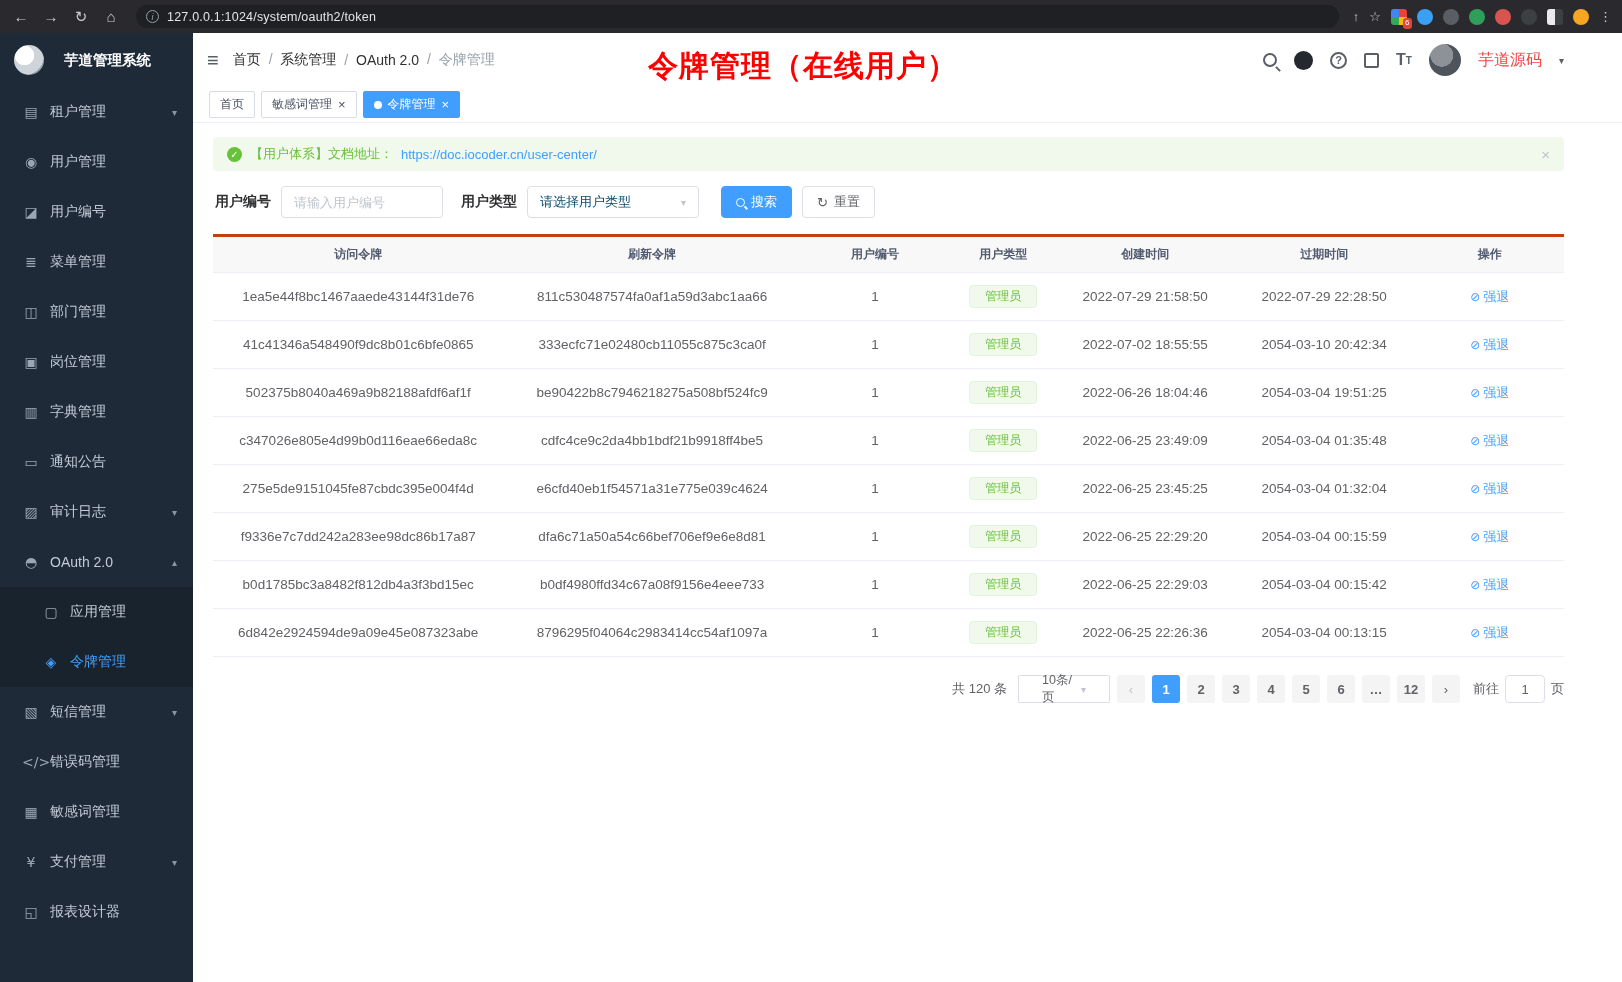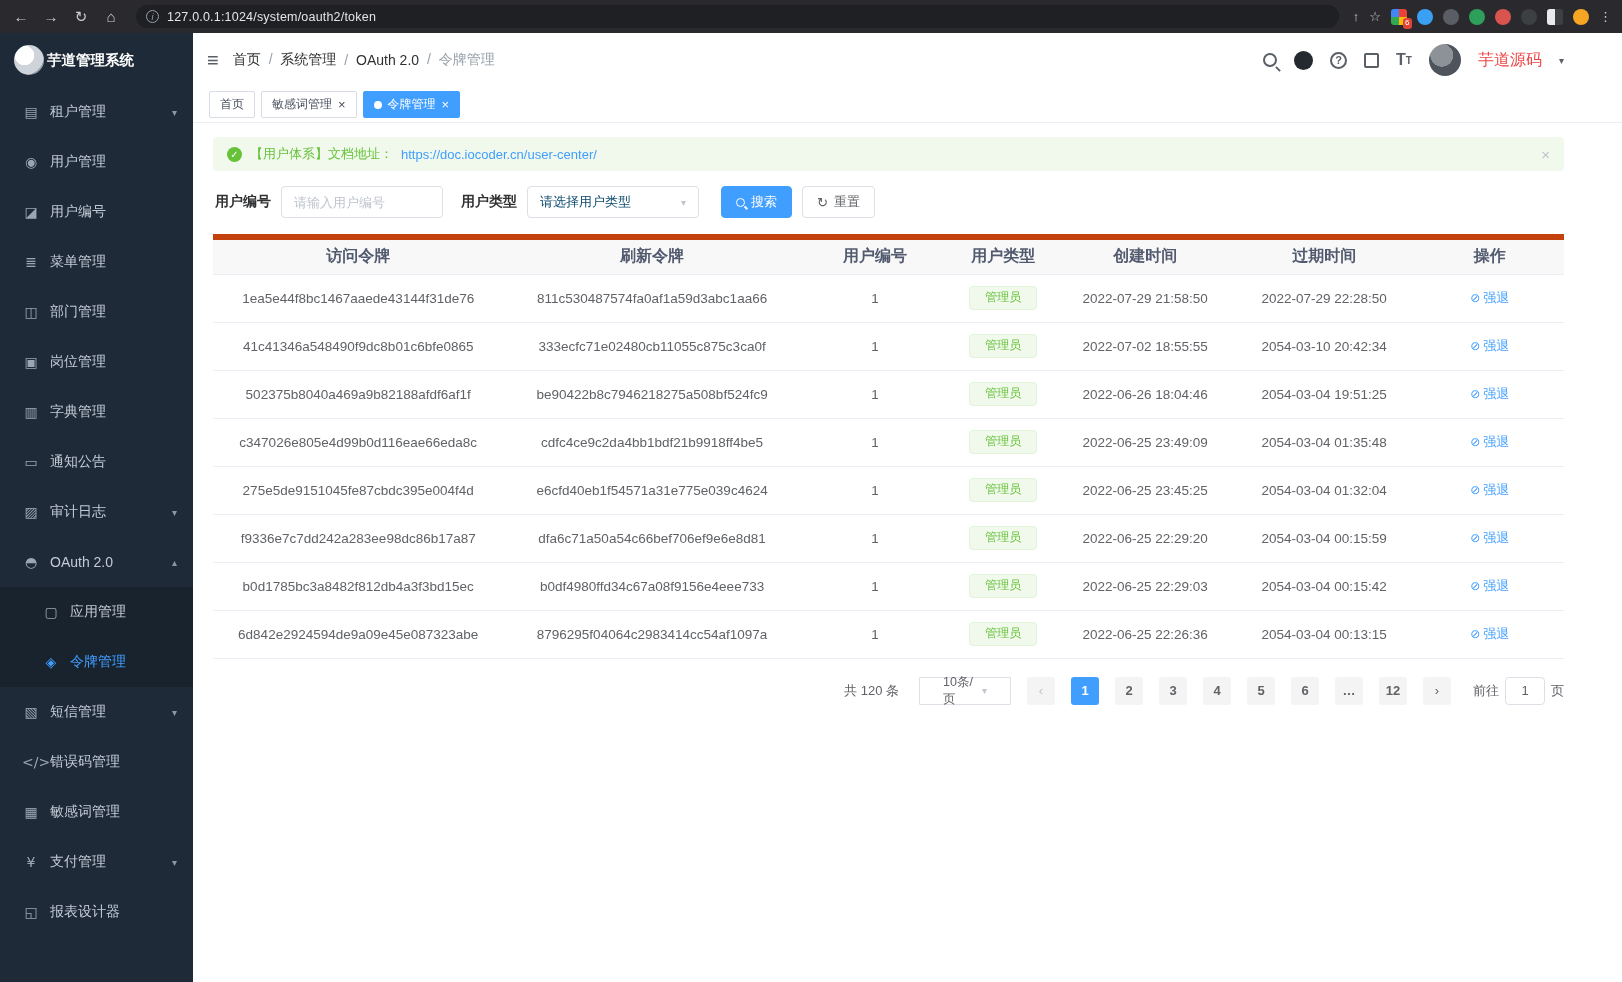--- a/index.html
+++ b/index.html
@@ -14,21 +14,21 @@
   .chrome-right { display:flex; align-items:center; gap:10px; }
   .chrome-ic { color:#c9cbd0; font-size:13px; cursor:pointer; }
   .ext { width:16px; height:16px; border-radius:50%; position:relative; cursor:pointer; }
   .ext.sq { border-radius:3px; }
   .ext-badge { display:none; position:absolute; right:-5px; bottom:-4px; background:#e04437; color:#fff; font-size:8px; line-height:1; padding:1.5px 2.5px; border-radius:3px; }
   .ext-badge.show { display:block; }
 
   
   .app { display:flex; height:949px; }
   .sidebar { width:193px; background:var(--sidebar-bg,#1e2a38); flex-shrink:0; display:flex; flex-direction:column; overflow:hidden; }
-  .logo { height:54px; display:flex; align-items:center; gap:3px; padding:0 14px; color:#fff; font-size:14.5px; font-weight:700; }
+  .logo { height:54px; display:flex; align-items:center; gap:20px; padding:0 14px; color:#fff; font-size:14.5px; font-weight:700; }
   .logo-avatar { width:30px; height:30px; border-radius:50%; background:radial-gradient(circle at 35% 35%, #fff 0 35%, #cfd4da 36% 70%, #9aa3ad 71%); flex-shrink:0; }
   .menu-item { height:50px; display:flex; align-items:center; gap:10px; padding:0 16px 0 22px; font-size:14px; color:#c3cbd6; cursor:pointer; }
   .menu-item.child { padding-left:42px; background:var(--sidebar-child-bg,#19232e); }
   .menu-item.active { color:var(--accent,#409eff); }
   .mi-icon { width:18px; text-align:center; font-size:14px; color:#9aa6b4; font-family:"DejaVu Sans",sans-serif; flex-shrink:0; }
   .menu-item.active .mi-icon { color:var(--accent,#409eff); }
   .mi-arrow { margin-left:auto; font-size:10px; color:#8b97a5; }
 
   .main { flex:1; display:flex; flex-direction:column; background:#fff; min-width:0; }
 
@@ -78,30 +78,30 @@
   .f-input::placeholder { color:#bfc4cc; }
   .f-select { width:172px; display:flex; align-items:center; justify-content:space-between; background:#fff; cursor:pointer; }
   .ph { color:#0c4a6e; }
   .sel-caret { color:#c0c4cc; font-size:10px; }
   .btn { height:32px; border-radius:4px; border:1px solid #dcdfe6; background:#fff; color:#606266; font-size:13px; padding:0 14px; display:flex; align-items:center; gap:6px; cursor:pointer; font-family:inherit; }
   .btn.primary { background:var(--accent,#409eff); border-color:var(--accent,#409eff); color:#fff; margin-left:12px; }
   .mini-search { width:9px; height:9px; border:1.5px solid #fff; border-radius:50%; position:relative; display:inline-block; }
   .mini-search::after { content:""; position:absolute; width:1.5px; height:4px; background:#fff; transform:rotate(-45deg); left:8px; top:7px; }
 
   table { width:100%; border-collapse:collapse; table-layout:fixed; font-size:13.5px; color:#606266; }
-  thead th { height:37px; background:#f8f8f9; color:#515a6e; font-weight:700; font-size:16px; border-top:6px solid #c2410c; border-bottom:1px solid #ebeef5; }
+  thead th { height:37px; background:#f8f8f9; color:#515a6e; font-weight:700; font-size:12px; border-top:3px solid #c2410c; border-bottom:1px solid #ebeef5; }
   tbody td { height:48px; border-bottom:1px solid #ebeef5; text-align:center; overflow:hidden; white-space:nowrap; }
   .col-access { width:21.5%; } .col-refresh { width:22%;font-family:Liberation Mono, monospace; } .col-uid { width:11%; }
   .col-type { width:8%; } .col-created { width:13%; } .col-expires { width:13.5%; } .col-action { width:11%; }
   .tag-success { display:inline-block; padding:3px 15px; font-size:12px; border-radius:4px; color:var(--success,#67c23a); background:var(--success-bg,#f0f9eb); border:1px solid #e1f3d8; line-height:1.3; }
   .action-link { color:var(--accent,#409eff); font-size:13px; display:inline-flex; align-items:center; gap:3px; cursor:pointer; text-decoration:none; }
   .del-icon { font-size:12px; }
 
   
-  .pagination { display:flex; align-items:center; justify-content:flex-end; gap:16px; margin:18px 0 0; font-size:13px; color:#606266; }
+  .pagination { display:flex; align-items:center; justify-content:flex-end; gap:7px; margin:18px 0 0; font-size:13px; color:#606266; }
   .pg-total { margin-right:4px; }
   .pg-size { height:28px; width:92px; border:1px solid #dcdfe6; border-radius:1px; display:flex; align-items:center; justify-content:space-between; padding:0 23px; font-size:12.5px; cursor:pointer; background:#fff; }
   .pg-btn { min-width:28px; height:28px; border:none; border-radius:3px; background:#f4f4f5; color:#606266; font-size:13px; font-weight:600; cursor:pointer; font-family:inherit; padding:0 4px; }
   .pg-btn.active { background:var(--accent,#409eff); color:#fff; }
   .pg-btn.nav { font-weight:400; }
   .pg-btn.disabled { color:#c0c4cc; }
   .pg-goto { display:flex; align-items:center; gap:6px; margin-left:6px; }
   .pg-input { width:40px; height:28px; border:1px solid #dcdfe6; border-radius:4px; text-align:center; font-size:13px; color:#606266; font-family:inherit; outline:none; }
 </style>
 </head>
@@ -258,20 +258,21 @@
           </span>
           <span class="bc-item">
             <span class="bc-sep show">/&nbsp;</span>
             <span class="bc-label">OAuth 2.0</span>
           </span>
           <span class="bc-item muted">
             <span class="bc-sep show">/&nbsp;</span>
             <span class="bc-label">令牌管理</span>
           </span>
       </div>
+      <div class="annotation">令牌管理（在线用户）</div>
       <div class="header-right">
         <span class="hic">
             <span class="ic-search"></span>
           </span>
         <span class="hic">
             <span class="ic-github"></span>
           </span>
         <span class="hic ic-help">?</span>
         <span class="hic">
             <span class="ic-full"></span>

